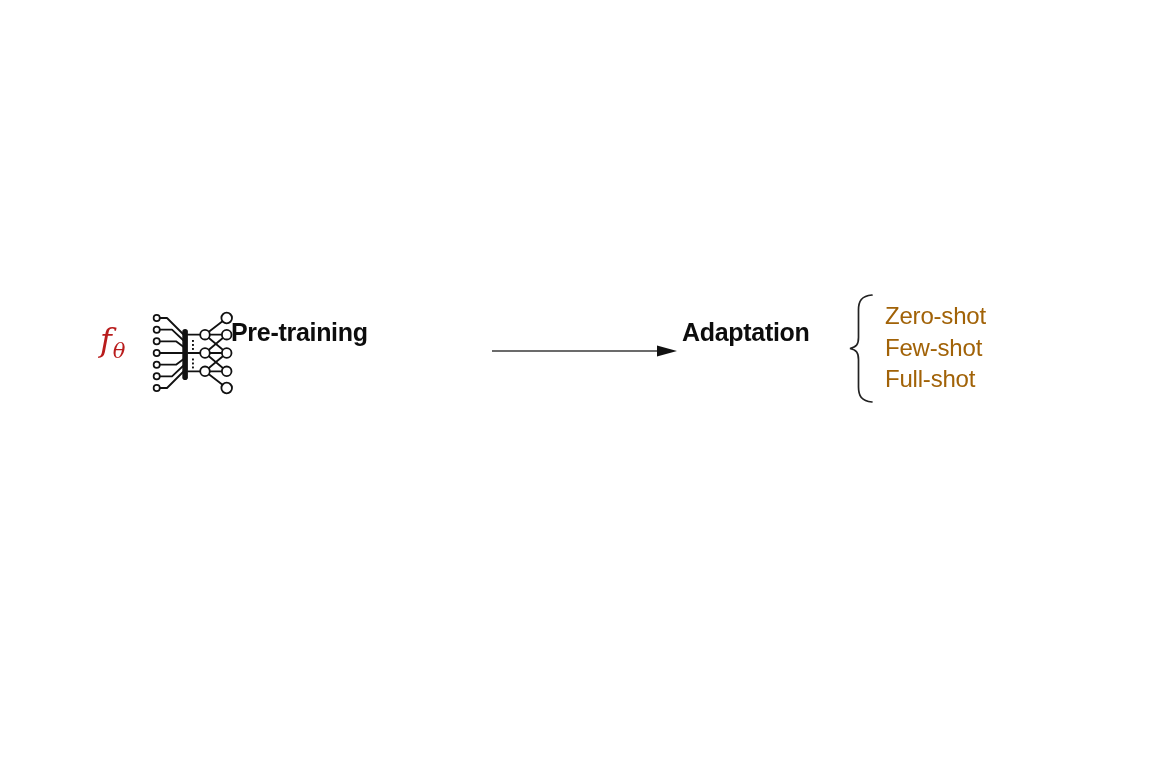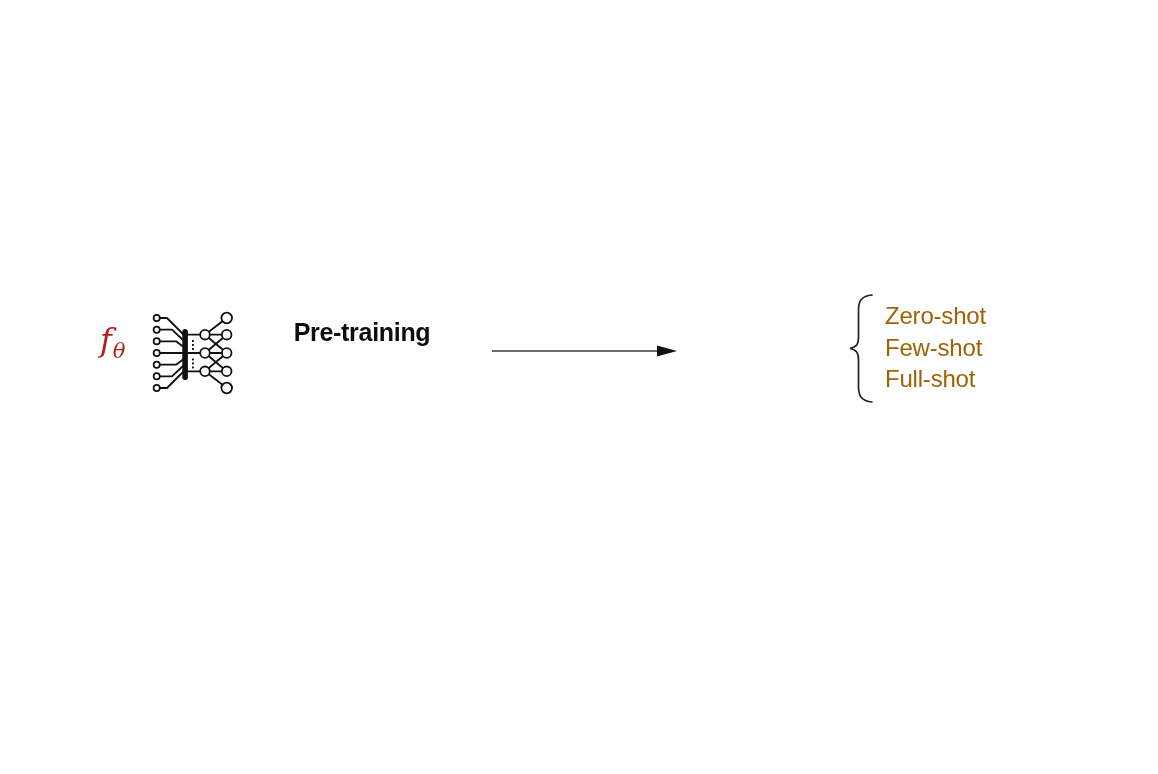--- a/index.html
+++ b/index.html
@@ -38,21 +38,21 @@
   .nn-icon {
     left: 146px;
     top: 300px;
   }
 
   
   .stage-label {
     font-weight: bold;
     font-size: 25px;
     line-height: 32px;
-    text-align: center;
+    text-align: left;
     color: #0d0d0d;
     letter-spacing: -0.3px;
   }
   .stage-pretrain {
     left: 231px;
     top: 316px;
     width: 262px;
   }
   .stage-task {
     left: 682px;
@@ -158,20 +158,21 @@
 </div>
 
 <div class="abs flow-arrow">
   <svg width="195" height="18" viewBox="0 0 195 18" xmlns="http://www.w3.org/2000/svg">
     <line x1="4" y1="9" x2="171" y2="9" stroke="#3a3a3a" stroke-width="1.4"></line>
     <polygon points="169,3.6 189,9 169,14.4" fill="#111111"></polygon>
   </svg>
 </div>
 
 <div class="abs stage-label stage-task">
+  <div>Adaptation</div>
 </div>
 
 <div class="abs brace">
   <svg width="29" height="113" viewBox="0 0 29 113" fill="none" xmlns="http://www.w3.org/2000/svg">
     <path d="M 25 3 C 14.5 4, 11.5 9, 11.5 18 L 11.5 45.5 C 11.5 52.5, 9.5 55, 3 56.5 C 9.5 58, 11.5 60.5, 11.5 67.5 L 11.5 95 C 11.5 104, 14.5 109, 25 110" stroke="#222222" stroke-width="1.7" stroke-linecap="round"></path>
   </svg>
 </div>
 
 <div class="abs options-list">
   <div class="option">Zero-shot</div>

